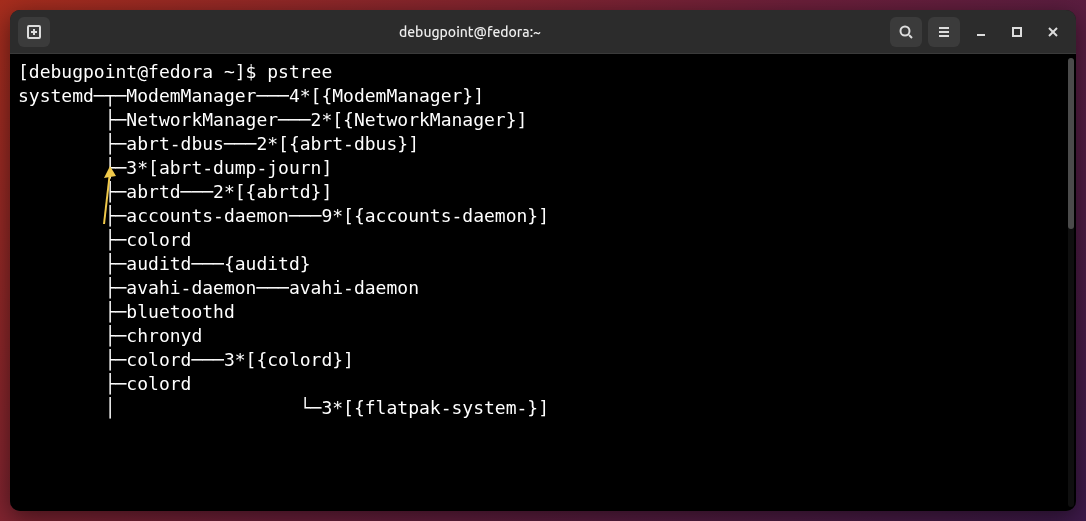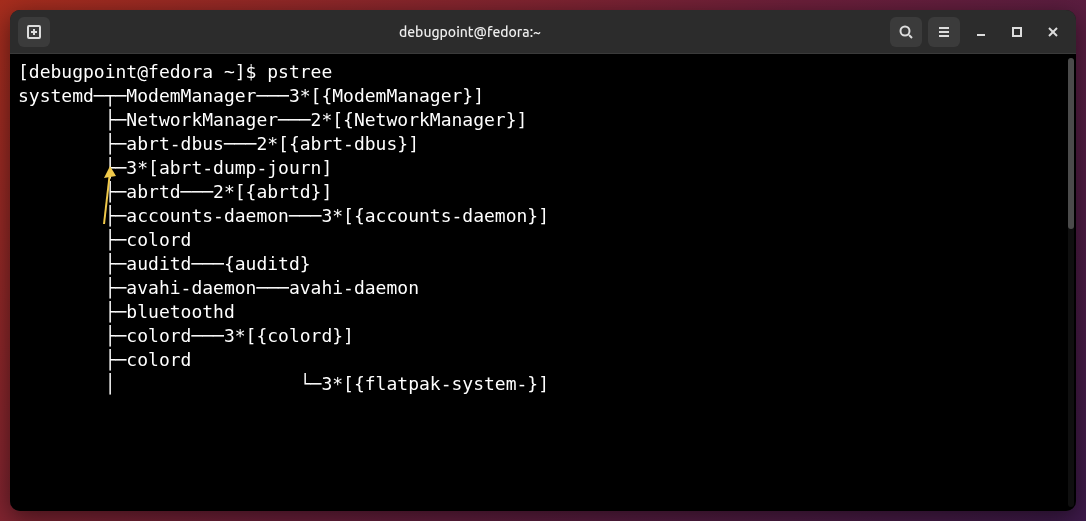--- a/index.html
+++ b/index.html
@@ -121,30 +121,31 @@
         <svg viewBox="0 0 12 12">
           <line x1="2" y1="2" x2="10" y2="10"></line>
           <line x1="10" y1="2" x2="2" y2="10"></line>
         </svg>
       </div>
     </div>
   </div>
 
   <div class="terminal-body">
     <div class="line"><span>[debugpoint@fedora ~]$ </span><span>pstree</span></div>
-    <div class="line">systemd─┬─ModemManager───3*[{ModemManager}]</div>
+    <div class="line">systemd─┬─ModemManager───4*[{ModemManager}]</div>
     <div class="line">        ├─NetworkManager───2*[{NetworkManager}]</div>
     <div class="line">        ├─abrt-dbus───2*[{abrt-dbus}]</div>
     <div class="line">        ├─3*[abrt-dump-journ]</div>
     <div class="line">        ├─abrtd───2*[{abrtd}]</div>
-    <div class="line">        ├─accounts-daemon───3*[{accounts-daemon}]</div>
+    <div class="line">        ├─accounts-daemon───9*[{accounts-daemon}]</div>
     <div class="line">        ├─colord</div>
     <div class="line">        ├─auditd───{auditd}</div>
     <div class="line">        ├─avahi-daemon───avahi-daemon</div>
     <div class="line">        ├─bluetoothd</div>
+    <div class="line">        ├─chronyd</div>
     <div class="line">        ├─colord───3*[{colord}]</div>
     <div class="line">        ├─colord</div>
     <div class="line">        │                 └─3*[{flatpak-system-}]</div>
 
     <div class="scrollbar">
       <div class="scroll-thumb"></div>
     </div>
 
     <svg class="arrow" viewBox="0 0 30 60">
       <defs></defs>

